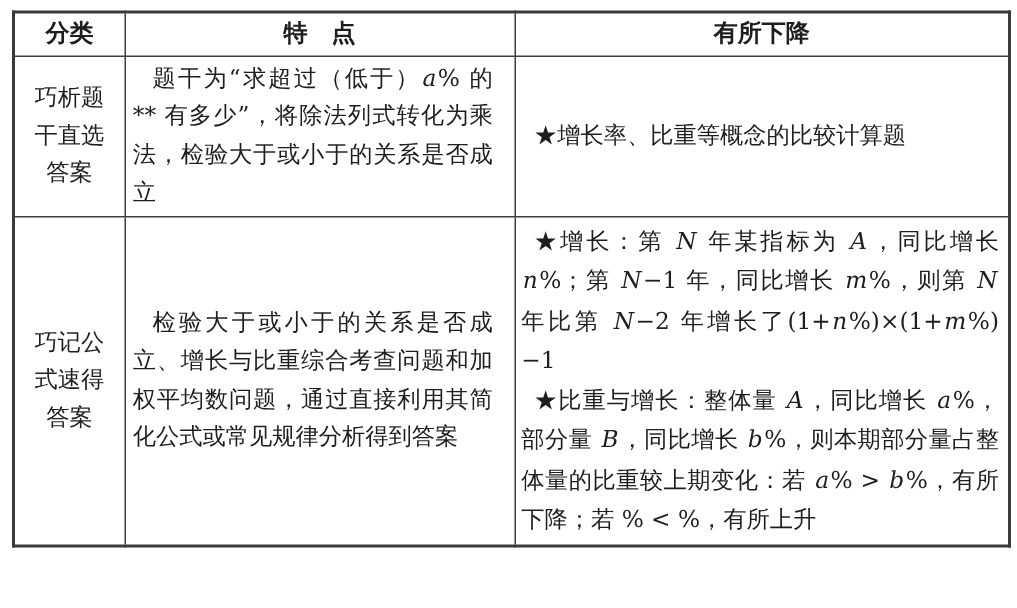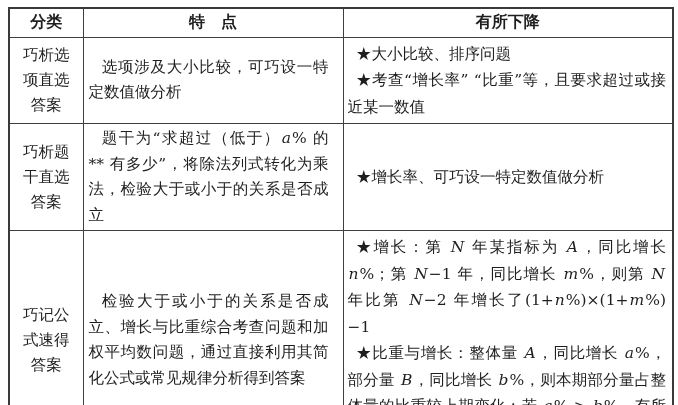--- a/index.html
+++ b/index.html
@@ -80,37 +80,27 @@
       <col style="width:330px">
     </colgroup>
     <thead>
       <tr>
         <th>分类</th>
         <th>特　点</th>
         <th>有所下降</th>
       </tr>
     </thead>
     <tbody>
-      <tr class="body-row-1">
-        <td class="cat-cell">巧析选项直选答案</td>
-        <td class="feat-cell">
-          <p class="para">选项涉及大小比较，可巧设一特定数值做分析</p>
-        </td>
-        <td class="types-cell">
-          <p class="para">★大小比较、排序问题</p>
-          <p class="para">★考查“增长率” “比重”等，且要求超过或接近某一数值</p>
-        </td>
-      </tr>
       <tr class="body-row-2">
         <td class="cat-cell">巧析题干直选答案</td>
         <td class="feat-cell">
           <p class="para">题干为“求超过（低于）<i>a</i>% 的 ** 有多少”，将除法列式转化为乘法，检验大于或小于的关系是否成立</p>
         </td>
         <td class="types-cell">
-          <p class="para">★增长率、可巧设一特定数值做分析</p>
+          <p class="para">★增长率、比重等概念的比较计算题</p>
         </td>
       </tr>
       <tr class="body-row-3">
         <td class="cat-cell">巧记公式速得答案</td>
         <td class="feat-cell">
           <p class="para">检验大于或小于的关系是否成立、增长与比重综合考查问题和加权平均数问题，通过直接利用其简化公式或常见规律分析得到答案</p>
         </td>
         <td class="types-cell">
           <p class="para">★增长：第 <i>N</i> 年某指标为 <i>A</i>，同比增长 <i>n</i>%；第 <i>N</i>−1 年，同比增长 <i>m</i>%，则第 <i>N</i> 年比第 <i>N</i>−2 年增长了(1+<i>n</i>%)×(1+<i>m</i>%)−1</p>
           <p class="para">★比重与增长：整体量 <i>A</i>，同比增长 <i>a</i>%，部分量 <i>B</i>，同比增长 <i>b</i>%，则本期部分量占整体量的比重较上期变化：若 <i>a</i>% &gt; <i>b</i>%，有所下降；若 % &lt; %，有所上升</p>

